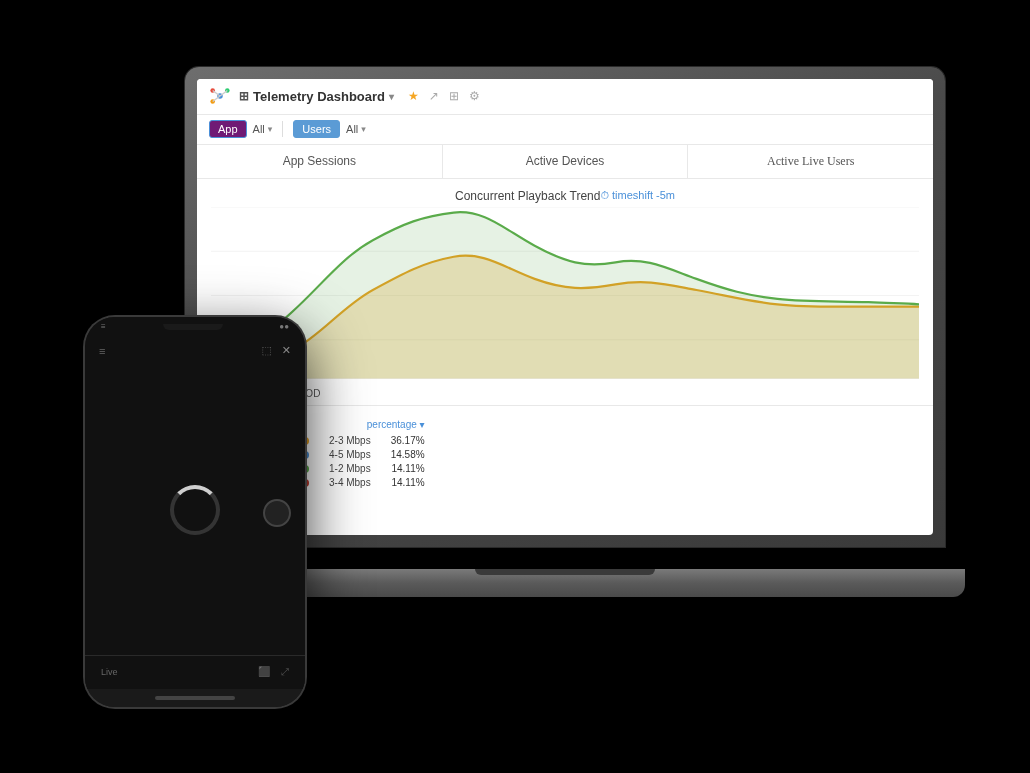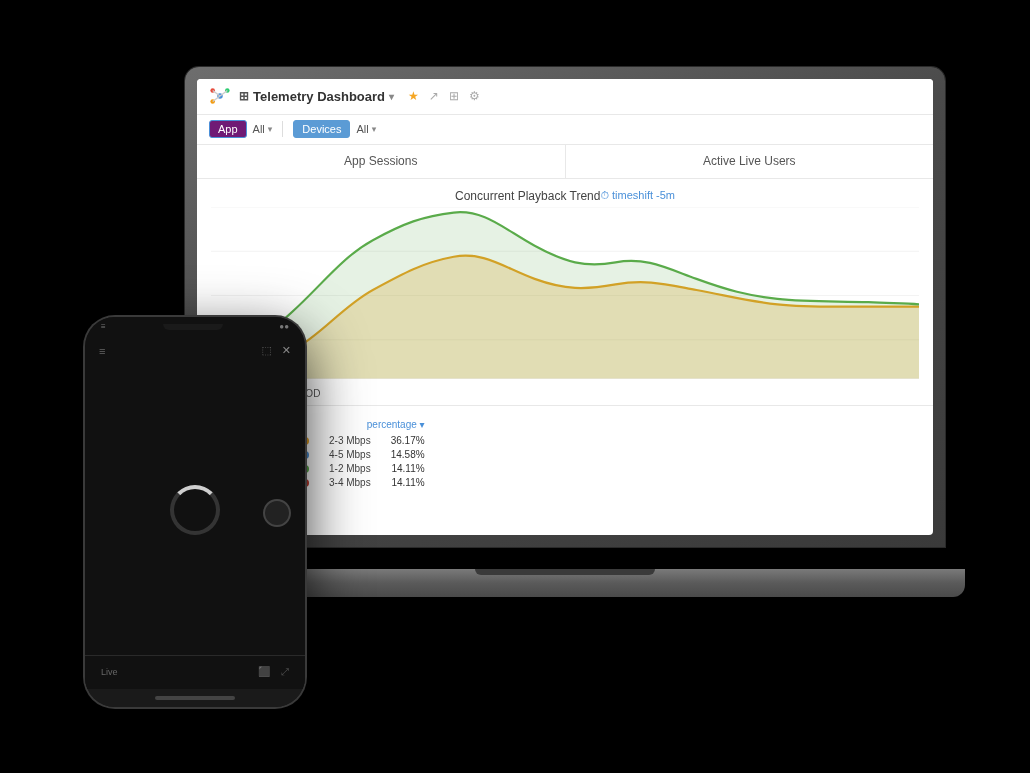--- a/index.html
+++ b/index.html
@@ -169,21 +169,21 @@
     .metric-tab {
       flex: 1;
       display: flex;
       align-items: center;
       justify-content: center;
       font-size: 12px;
       color: #555;
       border-right: 1px solid #e8e8e8;
       cursor: pointer;
     }
-    .metric-tab:last-child { border-right: none; }
+    .metric-tab:last-child { border-right: none; font-family: Liberation Serif, serif; }
 
     
     .chart-area {
       flex: 1;
       padding: 10px 14px 6px;
       display: flex;
       flex-direction: column;
       min-height: 0;
     }
     .chart-header {
@@ -462,30 +462,33 @@
             </div>
           </div>
 
           <div class="filterbar">
             <button class="filter-btn active">App</button>
             <div class="filter-dropdown">
               <span>All</span>
               <span class="chevron">▾</span>
             </div>
             <div class="filter-separator"></div>
-            <button class="filter-btn device-active">Devices</button>
+            <button class="filter-btn device-active">Users</button>
             <div class="filter-dropdown">
               <span>All</span>
               <span class="chevron">▾</span>
             </div>
           </div>
 
           <div class="metric-tabs">
             <div class="metric-tab">
               <span>App Sessions</span>
+            </div>
+            <div class="metric-tab">
+              <span>Active Devices</span>
             </div>
             <div class="metric-tab">
               <span>Active Live Users</span>
             </div>
           </div>
 
           <div class="chart-area">
             <div class="chart-header">
               <span class="chart-title">Concurrent Playback Trend</span>
               <span class="timeshift">⏱ timeshift -5m</span>

